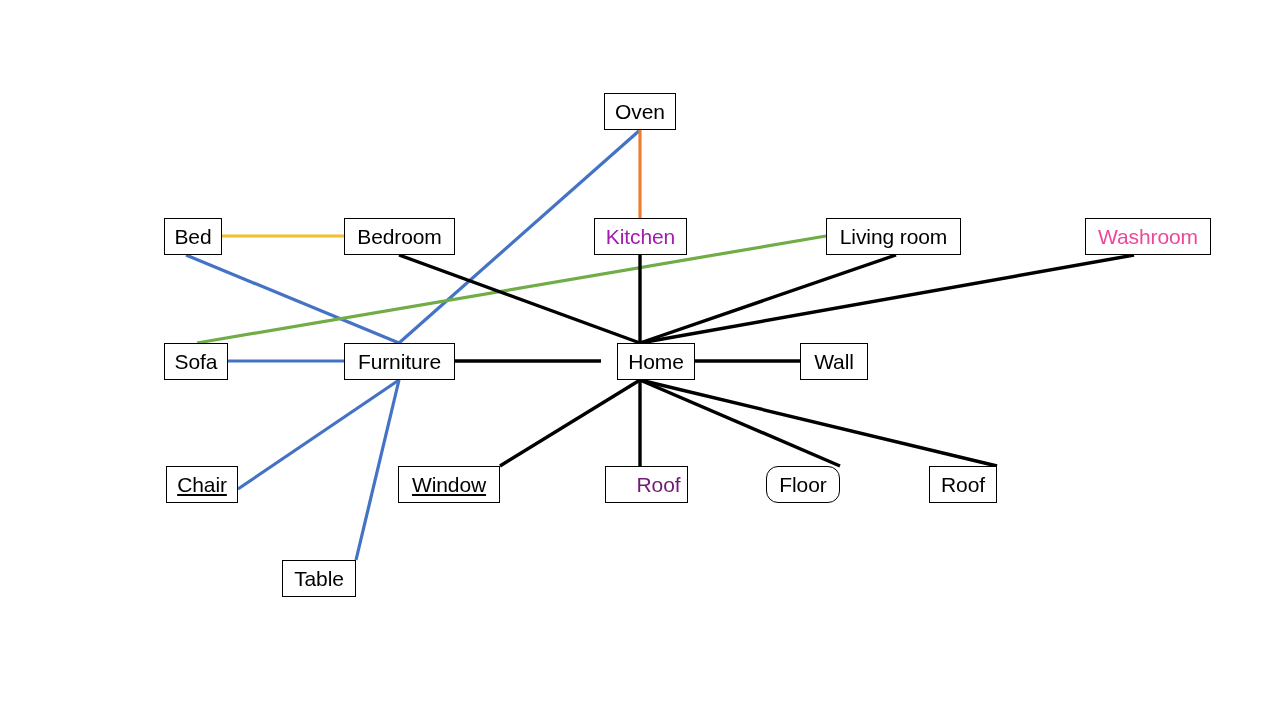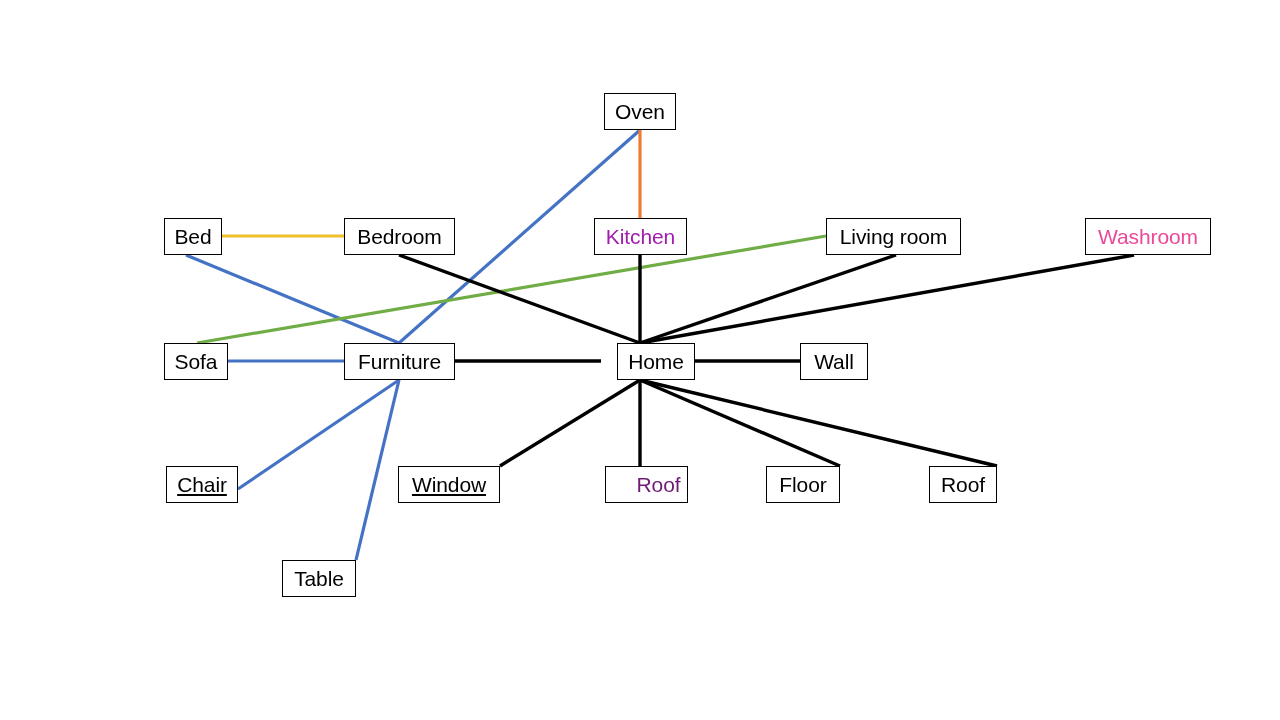--- a/index.html
+++ b/index.html
@@ -117,21 +117,21 @@
       </div>
       <div class="node" style="left: 166px; top: 466px; width: 72px; height: 37px; background: rgb(255, 255, 255); border-color: rgb(0, 0, 0); color: rgb(0, 0, 0); text-decoration: underline;">
         <span class="node-label">Chair</span>
       </div>
       <div class="node" style="left: 398px; top: 466px; width: 102px; height: 37px; background: rgb(255, 255, 255); border-color: rgb(0, 0, 0); color: rgb(0, 0, 0); text-decoration: underline;">
         <span class="node-label">Window</span>
       </div>
       <div class="node" style="left: 605px; top: 466px; width: 83px; height: 37px; background: rgb(255, 255, 255); border-color: rgb(0, 0, 0); color: #701a75; padding-left: 24px;">
         <span class="node-label">Roof</span>
       </div>
-      <div class="node" style="left: 766px; top: 466px; width: 74px; height: 37px; background: rgb(255, 255, 255); border-color: rgb(0, 0, 0); color: rgb(0, 0, 0);">
+      <div class="node" style="left: 766px; top: 466px; width: 74px; height: 37px; background: rgb(255, 255, 255); border-color: rgb(0, 0, 0); color: rgb(0, 0, 0); border-radius: 12px;">
         <span class="node-label">Floor</span>
       </div>
       <div class="node" style="left: 929px; top: 466px; width: 68px; height: 37px; background: rgb(255, 255, 255); border-color: rgb(0, 0, 0); color: rgb(0, 0, 0);">
         <span class="node-label">Roof</span>
       </div>
       <div class="node" style="left: 282px; top: 560px; width: 74px; height: 37px; background: rgb(255, 255, 255); border-color: rgb(0, 0, 0); color: rgb(0, 0, 0);">
         <span class="node-label">Table</span>
       </div>
     </div>
 

